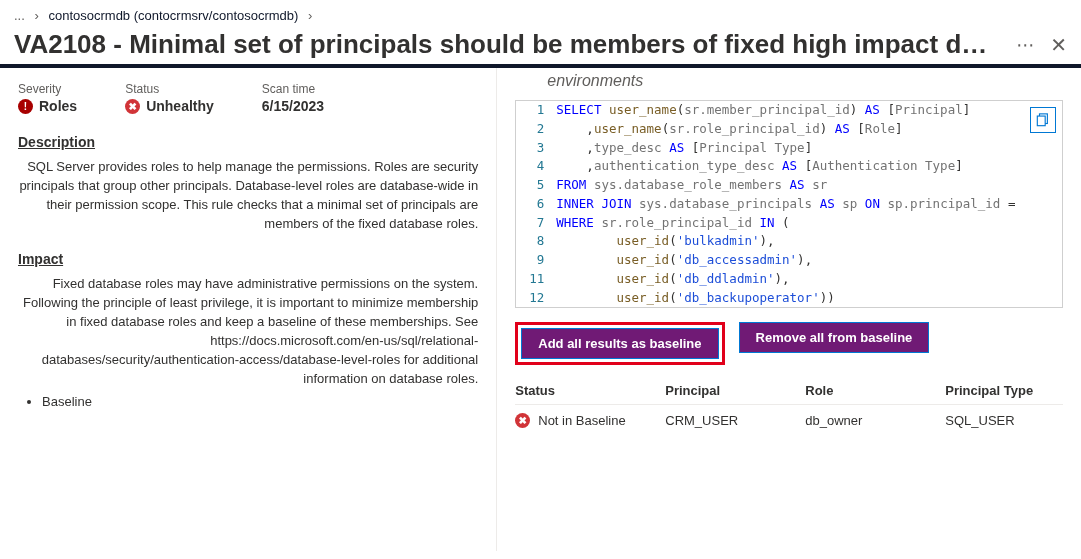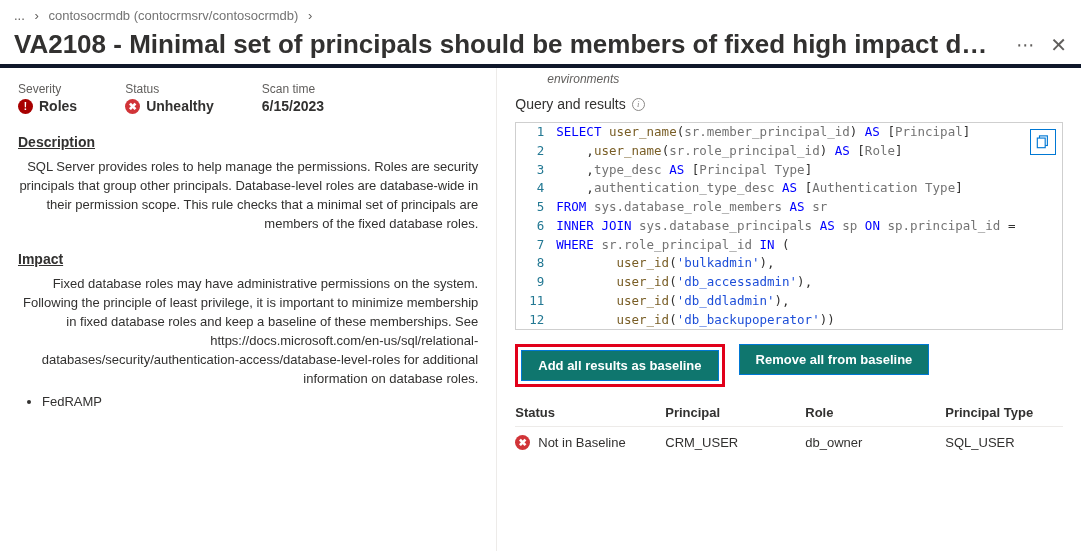--- a/index.html
+++ b/index.html
@@ -12,21 +12,21 @@
     width: 1081px;
     height: 559px;
     overflow: hidden;
     position: relative;
   }
   .breadcrumb {
     padding: 8px 14px 4px;
     font-size: 13px;
     color: #605e5c;
   }
-  .breadcrumb a { color: #737373; text-decoration: none; }
+  .breadcrumb a { color: #0f172a; text-decoration: none; }
   .breadcrumb .sep { margin: 0 6px; color: #605e5c; }
   .page-title-row {
     display: flex;
     align-items: center;
     padding: 2px 14px 4px;
   }
   .page-title {
     font-size: 26px;
     font-weight: 600;
     color: #323130;
@@ -70,21 +70,21 @@
     width: 15px; height: 15px; border-radius: 50%;
     background: #d13438; display: inline-flex; align-items: center; justify-content: center;
     color: #fff; font-size: 10px; font-weight: 700;
   }
 
   .section-h { font-weight: 600; font-size: 14px; margin: 18px 0 8px; text-decoration: underline; }
   .section-p { font-size: 13px; line-height: 1.45; color: #323130; text-align: right; }
   ul.bullets { margin: 6px 0 0 0; padding-left: 24px; }
   ul.bullets li { margin-bottom: 4px; }
 
-  .env-note { font-style: italic; color: #605e5c; font-size: 12px; margin: 0 0 10px 32px; }
+  .env-note { font-style: italic; color: #605e5c; font-size: 16px; margin: 0 0 10px 32px; }
   .qr-header { font-size: 14px; font-weight: 400; margin-bottom: 10px; display: flex; align-items: center; gap: 6px; }
   .info-circle {
     width: 13px; height: 13px; border: 1px solid #8a8886; border-radius: 50%;
     display: inline-flex; align-items: center; justify-content: center;
     font-size: 9px; color: #8a8886; font-style: italic; font-family: Georgia, serif;
   }
 
   .code-box {
     border: 1px solid #cfcfcf;
     font-family: Consolas, Menlo, monospace;
@@ -109,21 +109,21 @@
     position: absolute; top: 6px; right: 6px;
     width: 26px; height: 26px;
     border: 1px solid #0078d4; background: #fff;
     display: flex; align-items: center; justify-content: center;
     cursor: pointer;
   }
   .copy-btn svg { width: 14px; height: 14px; }
 
   .btn-row { display: flex; gap: 14px; margin: 14px 0 12px; align-items:flex-start; }
   .btn {
-    background: #0f766e; color: #fff; border: 1px solid #0078d4;
+    background: #701a75; color: #fff; border: 1px solid #0078d4;
     font-size: 13px; font-weight: 600; padding: 7px 16px; cursor: pointer;
   }
   .highlight-box {
     border: 3px solid #e1001a;
     padding: 3px;
     display: inline-block;
   }
 
   .results-table { width: 100%; font-size: 13px; }
   .results-head { display: flex; font-weight: 600; padding: 6px 0; }
@@ -176,31 +176,27 @@
       </div>
     </div>
 
     <div class="section-h">Description</div>
     <div class="section-p">SQL Server provides roles to help manage the permissions. Roles are security principals that group other principals. Database-level roles are database-wide in their permission scope. This rule checks that a minimal set of principals are members of the fixed database roles.</div>
 
     <div class="section-h">Impact</div>
     <div class="section-p">Fixed database roles may have administrative permissions on the system. Following the principle of least privilege, it is important to minimize membership in fixed database roles and keep a baseline of these memberships. See https://docs.microsoft.com/en-us/sql/relational-databases/security/authentication-access/database-level-roles for additional information on database roles.</div>
 
     <ul class="bullets">
-      <li>FedRAMP</li>
+      <li>Baseline</li>
     </ul>
   </div>
 
   <div class="right-col">
     <div class="env-note">environments</div>
 
-    <div class="qr-header">
-      <span>Query and results</span>
-      <span class="info-circle">i</span>
-    </div>
 
     <div class="code-box">
       <div class="copy-btn">
         <svg viewBox="0 0 16 16">
             <rect x="4" y="1" width="9" height="11" fill="none" stroke="#0078d4" stroke-width="1.3"></rect>
             <rect x="1.5" y="3.5" width="9" height="11" fill="#fff" stroke="#0078d4" stroke-width="1.3"></rect>
           </svg>
       </div>
       <div class="code-line"><span class="gutter">1</span><span class="code"><span class="kw">SELECT</span> <span class="fn">user_name</span><span class="punc">(</span><span class="id">sr.member_principal_id</span><span class="punc">)</span> <span class="kw">AS</span> <span class="punc">[</span><span class="id">Principal</span><span class="punc">]</span></span></div>
       <div class="code-line"><span class="gutter">2</span><span class="code">    <span class="punc">,</span><span class="fn">user_name</span><span class="punc">(</span><span class="id">sr.role_principal_id</span><span class="punc">)</span> <span class="kw">AS</span> <span class="punc">[</span><span class="id">Role</span><span class="punc">]</span></span></div>

